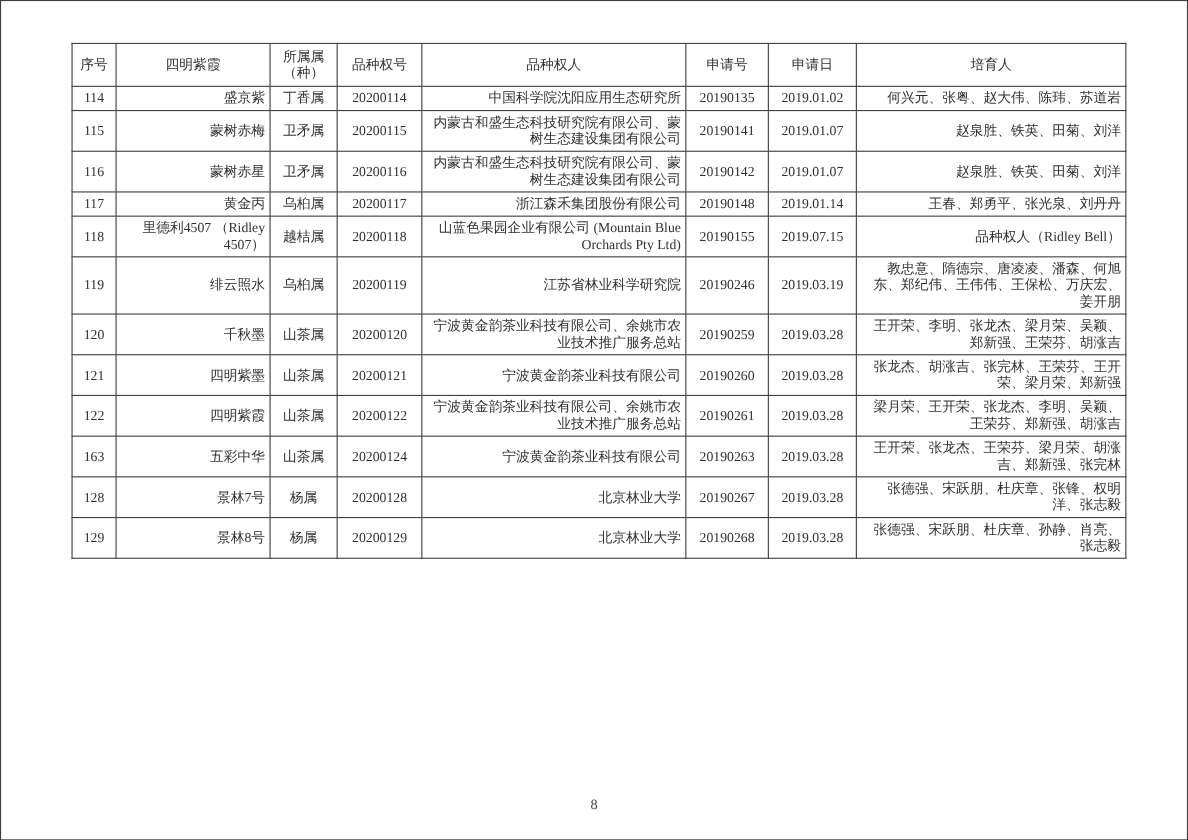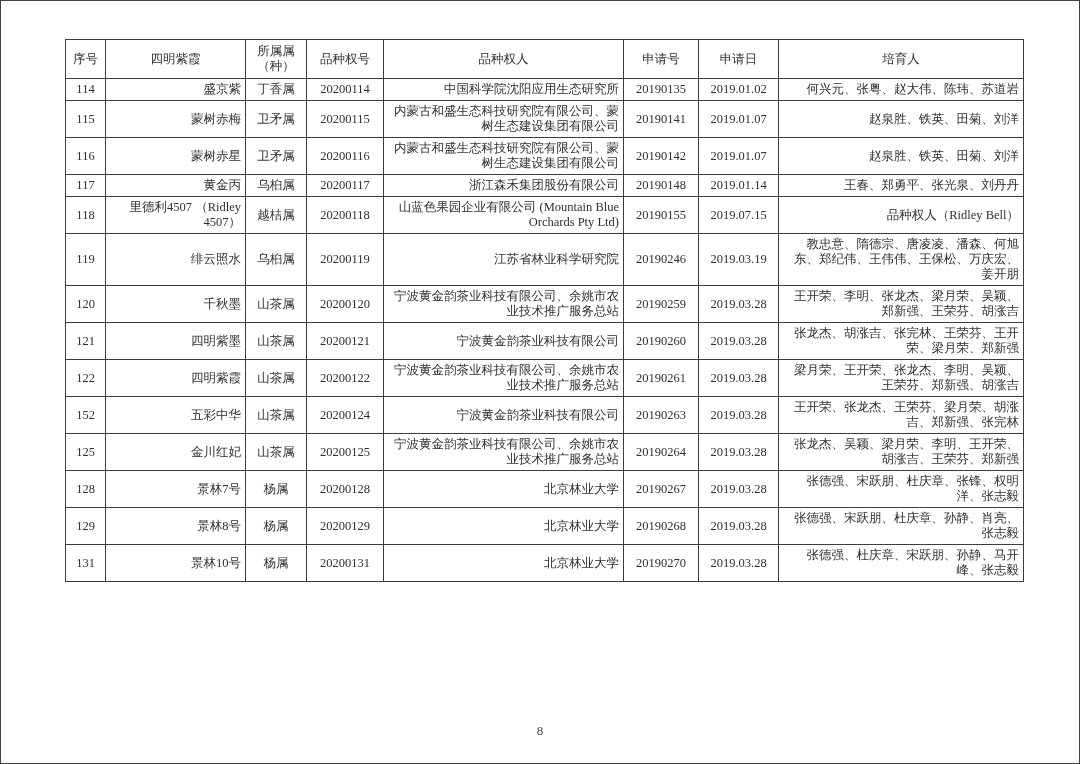--- a/index.html
+++ b/index.html
@@ -166,38 +166,28 @@
       <td class="c-center">122</td>
       <td class="c-left">四明紫霞</td>
       <td class="c-center">山茶属</td>
       <td class="c-center">20200122</td>
       <td class="c-left">宁波黄金韵茶业科技有限公司、余姚市农业技术推广服务总站</td>
       <td class="c-center">20190261</td>
       <td class="c-center">2019.03.28</td>
       <td class="c-left">梁月荣、王开荣、张龙杰、李明、吴颖、王荣芬、郑新强、胡涨吉</td>
     </tr>
         <tr>
-      <td class="c-center">152</td>
+      <td class="c-center">163</td>
       <td class="c-left">五彩中华</td>
       <td class="c-center">山茶属</td>
       <td class="c-center">20200124</td>
       <td class="c-left">宁波黄金韵茶业科技有限公司</td>
       <td class="c-center">20190263</td>
       <td class="c-center">2019.03.28</td>
       <td class="c-left">王开荣、张龙杰、王荣芬、梁月荣、胡涨吉、郑新强、张完林</td>
-    </tr>
-        <tr>
-      <td class="c-center">125</td>
-      <td class="c-left">金川红妃</td>
-      <td class="c-center">山茶属</td>
-      <td class="c-center">20200125</td>
-      <td class="c-left">宁波黄金韵茶业科技有限公司、余姚市农业技术推广服务总站</td>
-      <td class="c-center">20190264</td>
-      <td class="c-center">2019.03.28</td>
-      <td class="c-left">张龙杰、吴颖、梁月荣、李明、王开荣、胡涨吉、王荣芬、郑新强</td>
     </tr>
         <tr>
       <td class="c-center">128</td>
       <td class="c-left">景林7号</td>
       <td class="c-center">杨属</td>
       <td class="c-center">20200128</td>
       <td class="c-left">北京林业大学</td>
       <td class="c-center">20190267</td>
       <td class="c-center">2019.03.28</td>
       <td class="c-left">张德强、宋跃朋、杜庆章、张锋、权明洋、张志毅</td>
@@ -205,28 +195,18 @@
         <tr>
       <td class="c-center">129</td>
       <td class="c-left">景林8号</td>
       <td class="c-center">杨属</td>
       <td class="c-center">20200129</td>
       <td class="c-left">北京林业大学</td>
       <td class="c-center">20190268</td>
       <td class="c-center">2019.03.28</td>
       <td class="c-left">张德强、宋跃朋、杜庆章、孙静、肖亮、张志毅</td>
     </tr>
-        <tr>
-      <td class="c-center">131</td>
-      <td class="c-left">景林10号</td>
-      <td class="c-center">杨属</td>
-      <td class="c-center">20200131</td>
-      <td class="c-left">北京林业大学</td>
-      <td class="c-center">20190270</td>
-      <td class="c-center">2019.03.28</td>
-      <td class="c-left">张德强、杜庆章、宋跃朋、孙静、马开峰、张志毅</td>
-    </tr>
       </tbody>
   </table>
 
   <div class="footer">8</div>
 
 </div>
 
 </body></html>

